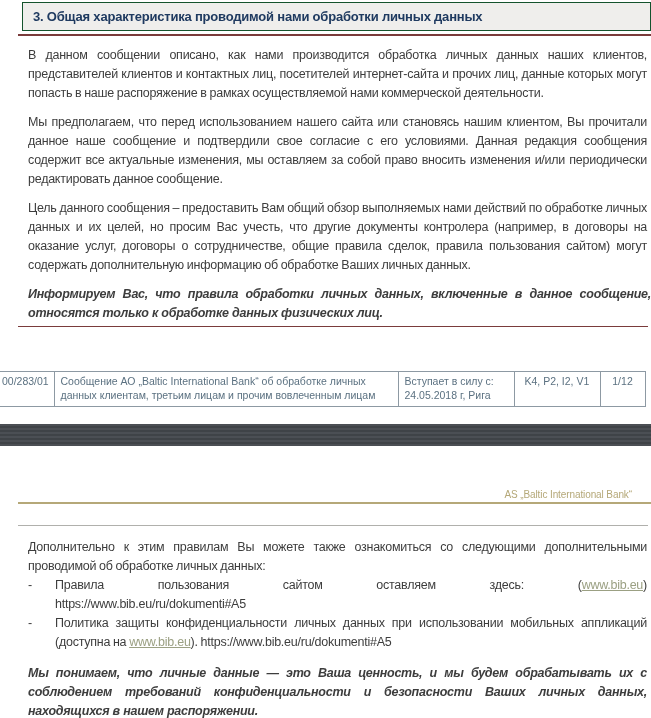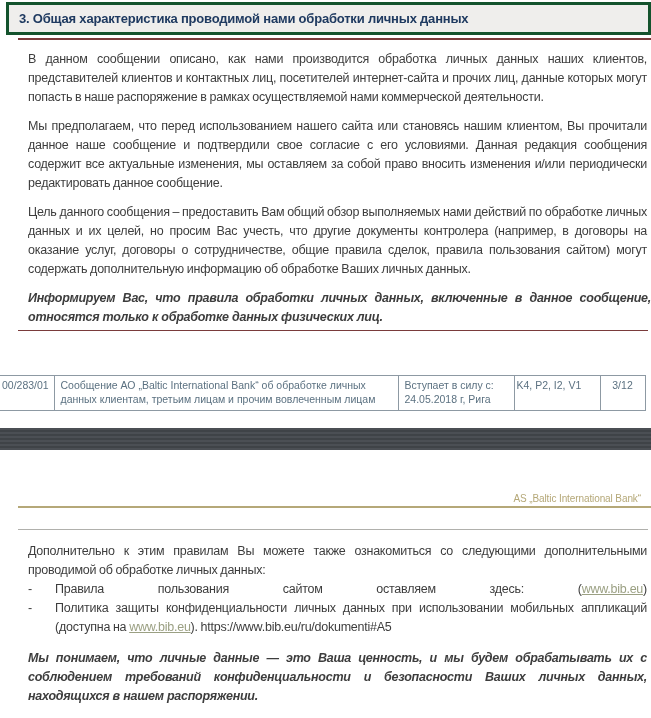--- a/index.html
+++ b/index.html
@@ -18,23 +18,23 @@
   body{
     width:651px;height:718px;overflow:hidden;
     font-family:"Liberation Sans","DejaVu Sans",sans-serif;
     color:var(--body-text);
   }
   .canvas{width:651px;height:718px;position:relative;background:#fff;}
 
   
   .page1{padding-top:2px;}
   .title-box{
-    margin-left:6px;
+    margin-left:22px;
     background:var(--title-box-bg);
-    border:3px solid #14532d;
+    border:1px solid #14532d;
     padding:6px 10px 5px 10px;
   }
   .title-box h1{
     font-size:13px;font-weight:700;color:var(--title-text);
     letter-spacing:-0.2px;line-height:16px;
   }
   .rule{border:0;height:2px;background:var(--accent-rule);}
   .rule.title-rule{margin:3px 0 0 18px;}
   .rule.thin{height:1px;margin:3px 3px 0 18px;}
   .body-text{
@@ -60,39 +60,39 @@
     color:var(--table-text);
   }
   .footer-table td{
     border:1px solid var(--table-border);
     vertical-align:top;
     padding:3px 6px 4px 6px;
   }
   .footer-table td.c1{width:54px;border-left:none;padding-left:2px;}
   .footer-table td.c2{width:344px;}
   .footer-table td.c3{width:116px;}
-  .footer-table td.c4{width:86px;padding-left:2px;}
+  .footer-table td.c4{width:86px;padding-left:10px;}
   .footer-table td.c5{width:45px;text-align:center;}
 
   
   .page-separator{
     margin-top:17px;
     width:651px;height:22px;
     background:repeating-linear-gradient(
       180deg,
       #4b4f54 0px,#4b4f54 2px,
       #3f4347 2px,#3f4347 4px
     );
     background-color:var(--separator-bar);
   }
 
   
   .brand-header{
     margin-top:43px;
-    padding-right:10px;
+    padding-right:19px;
     text-align:right;
     font-size:10px;letter-spacing:-0.1px;
     color:var(--brand-gold);
   }
   .rule.gold{height:2px;background:var(--brand-gold);margin:2px 0 0 18px;}
   .rule.gray{height:1px;background:#b0b0ac;margin:21px 3px 0 18px;}
   .page2 .intro{margin-top:12px;}
   .bullet{
     display:flex;
     margin:0 4px 0 28px;
@@ -139,41 +139,42 @@
     <table class="footer-table">
       <tbody>
       <tr>
         <td class="c1">00/283/01</td>
         <td class="c2">Сообщение АО „Baltic International Bank“ об обработке личных данных клиентам, третьим лицам и прочим вовлеченным лицам</td>
         <td class="c3">
           <div>Вступает в силу с:</div>
           <div>24.05.2018 г, Рига</div>
         </td>
         <td class="c4">K4, P2, I2, V1</td>
-        <td class="c5">3/12</td>
+        <td class="c5">1/12</td>
       </tr>
       </tbody>
     </table>
   </section>
 
   <div class="page-separator"></div>
 
   <section class="page2">
 
     <div class="brand-header">AS „Baltic International Bank“</div>
     <div class="rule gold"></div>
 
     <div class="rule gray"></div>
 
     <p class="body-text intro">Дополнительно к этим правилам Вы можете также ознакомиться со следующими дополнительными проводимой об обработке личных данных:</p>
 
     <div class="bullet">
       <span class="marker">-</span>
       <div class="bullet-body">
         <div class="justify-last"><span>Правила пользования сайтом оставляем здесь: (</span><a class="link" href="#">www.bib.eu</a><span>)</span></div>
+        <div class="url-line">https://www.bib.eu/ru/dokumenti#A5</div>
       </div>
     </div>
 
     <div class="bullet">
       <span class="marker">-</span>
       <div class="bullet-body"><span>Политика защиты конфиденциальности личных данных при использовании мобильных аппликаций (доступна на </span><a class="link" href="#">www.bib.eu</a><span>). https://www.bib.eu/ru/dokumenti#A5</span></div>
     </div>
 
     <p class="closing-italic">Мы понимаем, что личные данные — это Ваша ценность, и мы будем обрабатывать их с соблюдением требований конфиденциальности и безопасности Ваших личных данных, находящихся в нашем распоряжении.</p>
 

